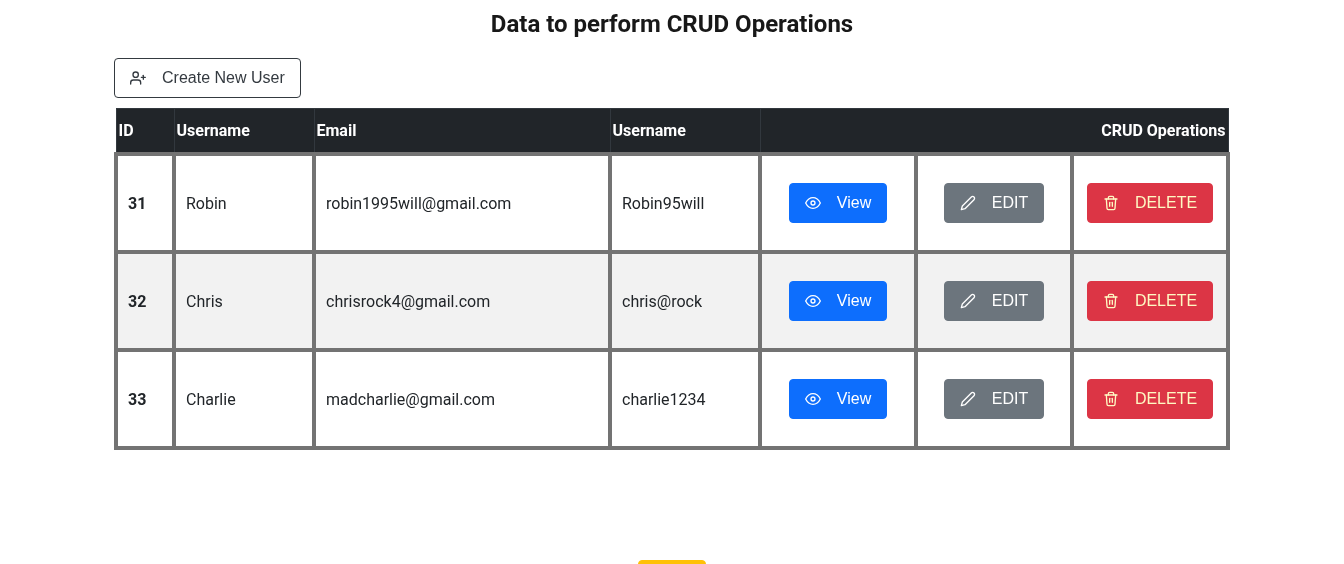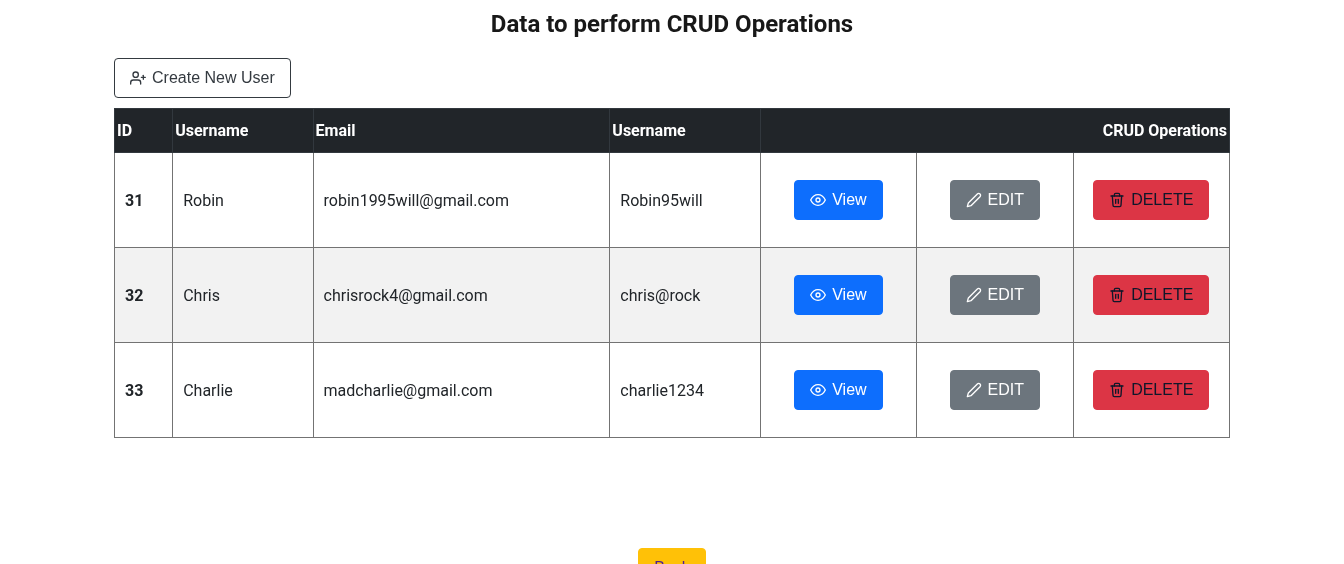--- a/index.html
+++ b/index.html
@@ -19,21 +19,21 @@
     h2.page-title {
       text-align: center;
       font-size: 24px;
       font-weight: 700;
       margin: 10px 0 20px 0;
       color: #181818;
     }
     .btn {
       display: inline-flex;
       align-items: center;
-      gap: 6px;
+      gap: 16px;
       padding: 7px 15px;
       border-radius: 4px;
       font-size: 16px;
       line-height: 1.5;
       border: 1px solid transparent;
       cursor: pointer;
       text-decoration: none;
       font-weight: 400;
     }
     .btn-outline-dark {
@@ -46,21 +46,21 @@
       color: #fff;
       border-color: #0d6efd;
     }
     .btn-secondary {
       background: #6c757d;
       color: #fff;
       border-color: #6c757d;
     }
     .btn-danger {
       background: #dc3545;
-      color: #0f172a;
+      color: #fef9c3;
       border-color: #dc3545;
     }
     .btn-warning {
       background: #ffc107;
       color: #4c1d95;
       border-color: #ffc107;
     }
     .create-wrap {
       margin-bottom: 10px;
     }
@@ -78,21 +78,21 @@
       padding: 12px 2px;
       border: 1px solid #32383e;
       vertical-align: middle;
     }
     thead th.ops-col {
       text-align: right;
       width: 468px;
     }
     tbody td, tbody th {
       padding: 27px 10px;
-      border: 1px solid #737373;
+      border: 4px solid #737373;
       vertical-align: middle;
     }
     tbody tr:nth-child(even) td,
     tbody tr:nth-child(even) th {
       background: #f2f2f2;
     }
     tbody th[scope="row"] {
       font-weight: 700;
       text-align: left;
       width: 58px;

